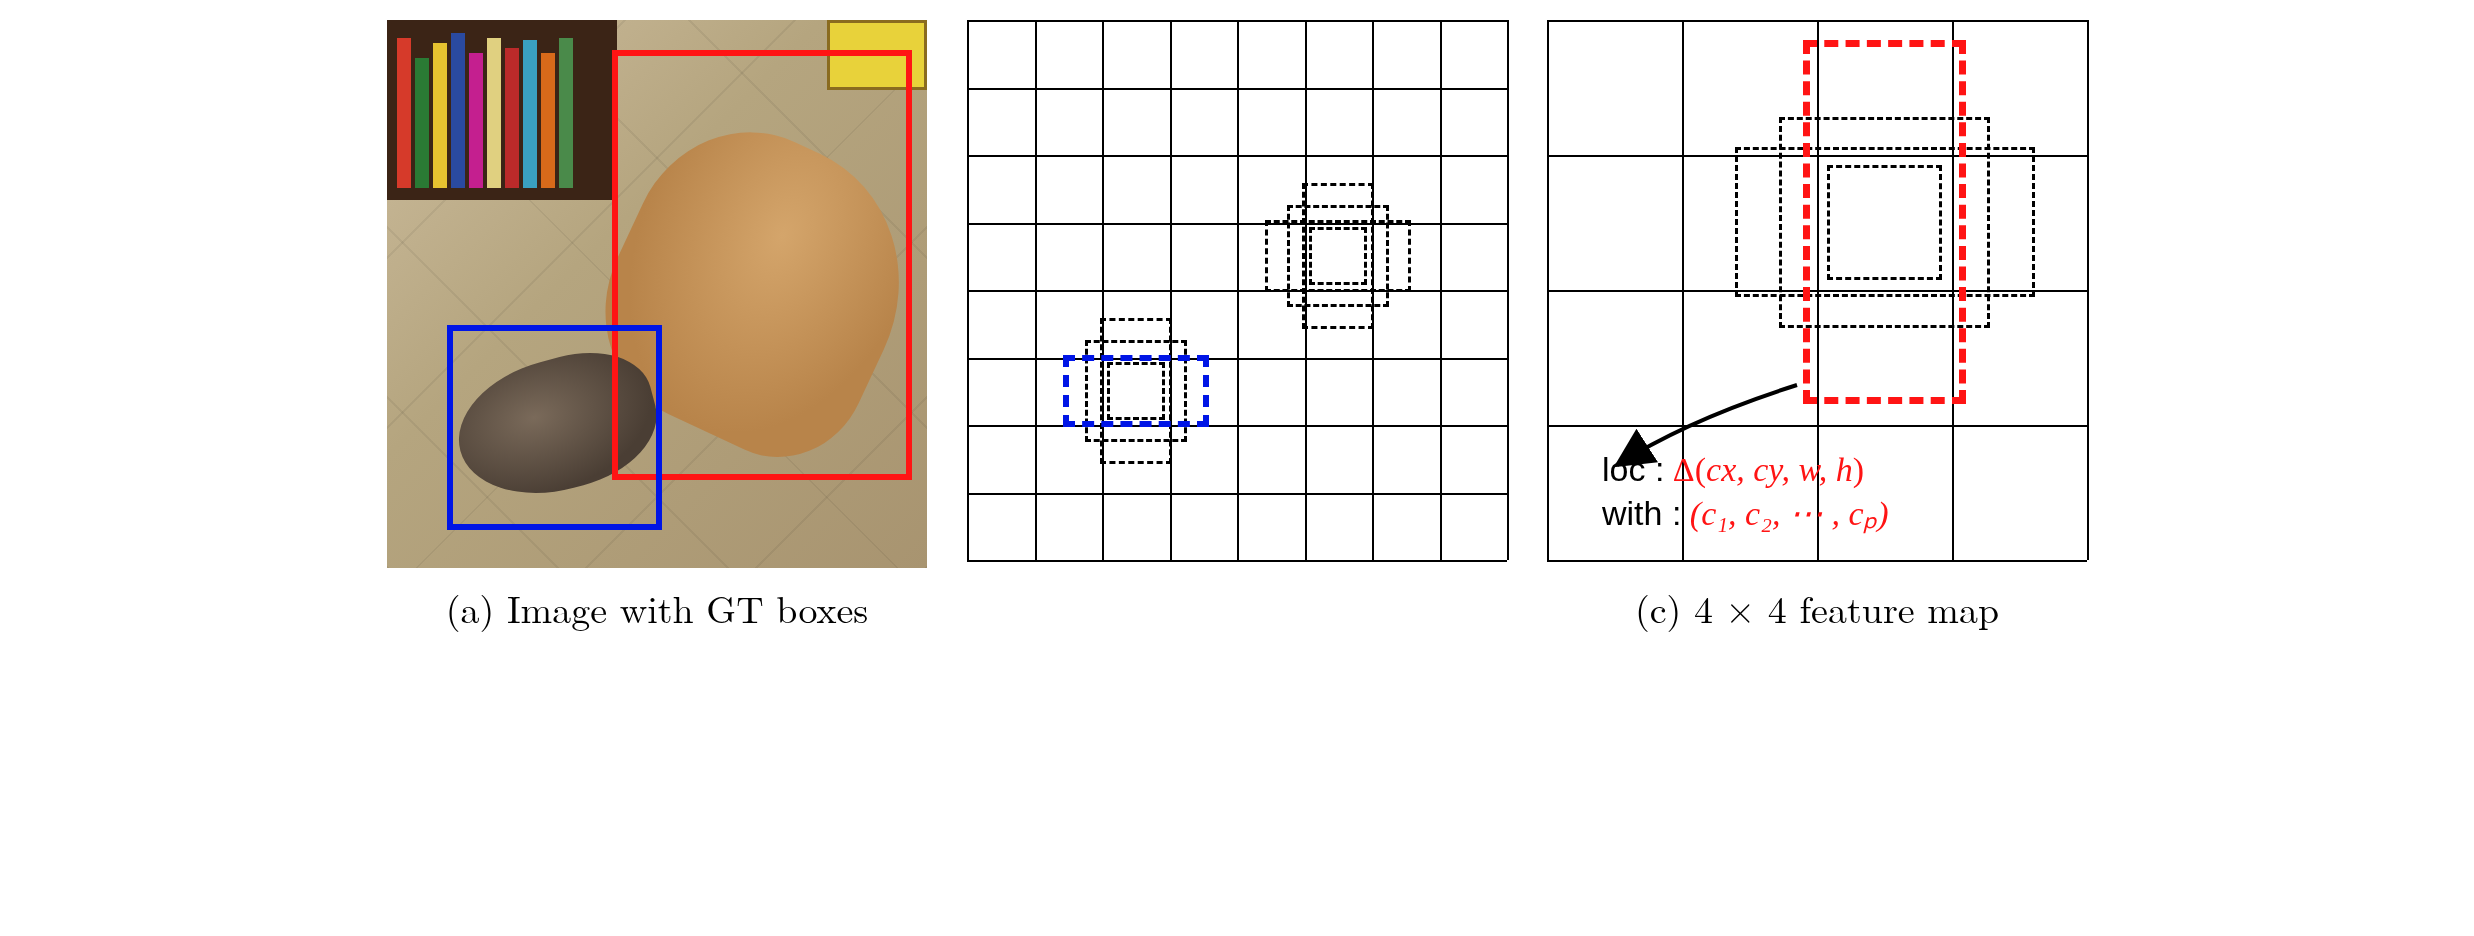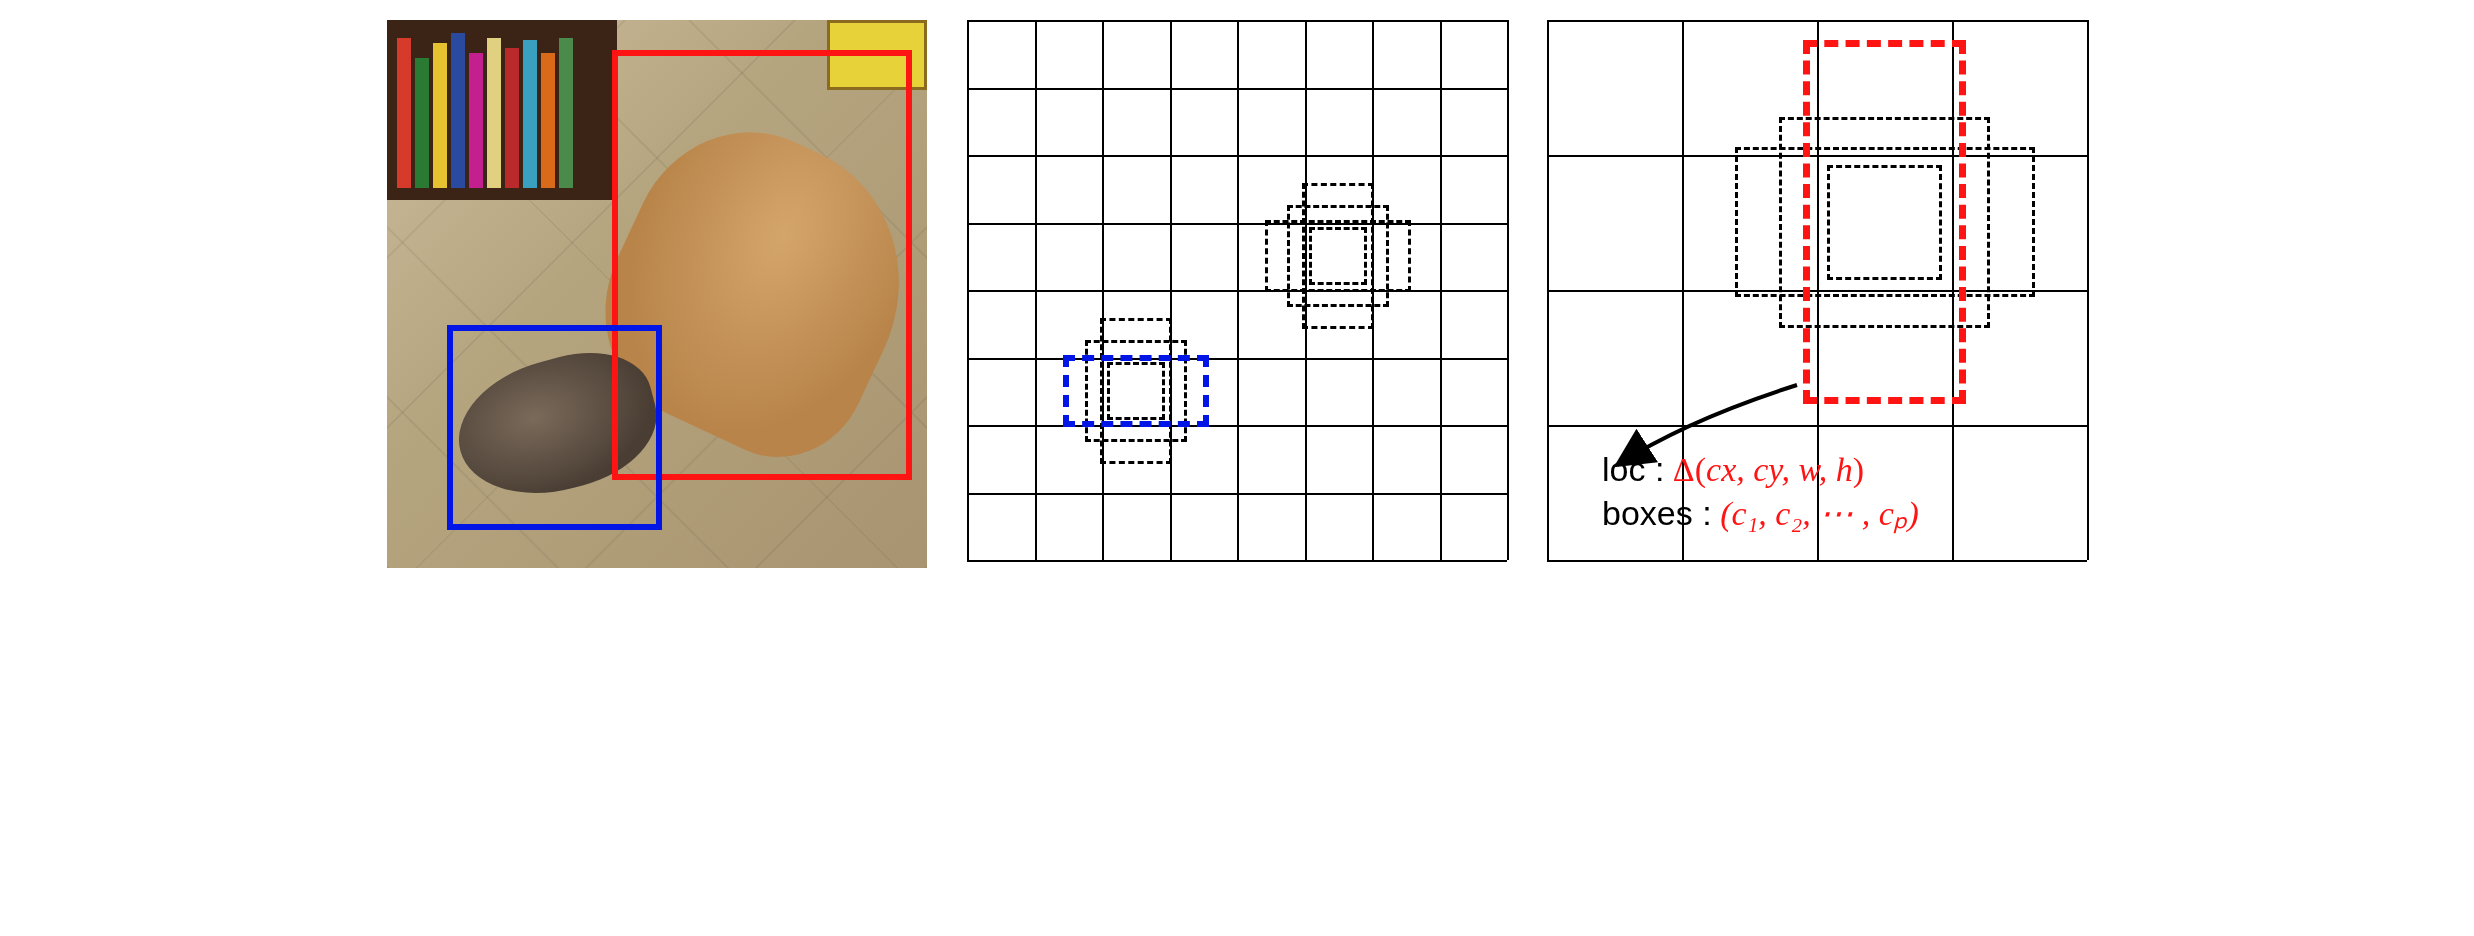--- a/index.html
+++ b/index.html
@@ -148,20 +148,21 @@
           <div class="book" style="background:#d86a1a;height:135px"></div>
           <div class="book" style="background:#4a8a4a;height:150px"></div>
         </div>
         <div class="table-corner"></div>
         <div class="dog"></div>
         <div class="cat"></div>
       </div>
       <div class="gt-box gt-dog"></div>
       <div class="gt-box gt-cat"></div>
     </div>
+    <div class="caption">(a) Image with GT boxes</div>
   </div>
 
   <div class="panel">
     <div class="viz" id="grid8">
         <div class="grid">
           <div class="grid-line" style="left: 0px; top: 0px; width: 2px; height: 540px;"></div>
           <div class="grid-line" style="top: 0px; left: 0px; height: 2px; width: 540px;"></div>
           <div class="grid-line" style="left: 67.5px; top: 0px; width: 2px; height: 540px;"></div>
           <div class="grid-line" style="top: 67.5px; left: 0px; height: 2px; width: 540px;"></div>
           <div class="grid-line" style="left: 135px; top: 0px; width: 2px; height: 540px;"></div>
@@ -228,20 +229,21 @@
       </svg>
 
       <div class="annot" style="left:55px; top:428px;">
         <div>
           <span class="loc-lbl">loc :</span>
           <span class="math">
             <span class="paren">Δ(</span><span>cx, cy, w, h</span><span class="paren">)</span>
           </span>
         </div>
         <div>
-          <span class="conf-lbl">boxes :</span>
+          <span class="conf-lbl">with :</span>
           <span class="math">(c₁, c₂, ⋯ , cₚ)</span>
         </div>
       </div>
     </div>
+    <div class="caption">(c) 4 × 4 feature map</div>
   </div>
 
 </div>
 
 </body></html>

